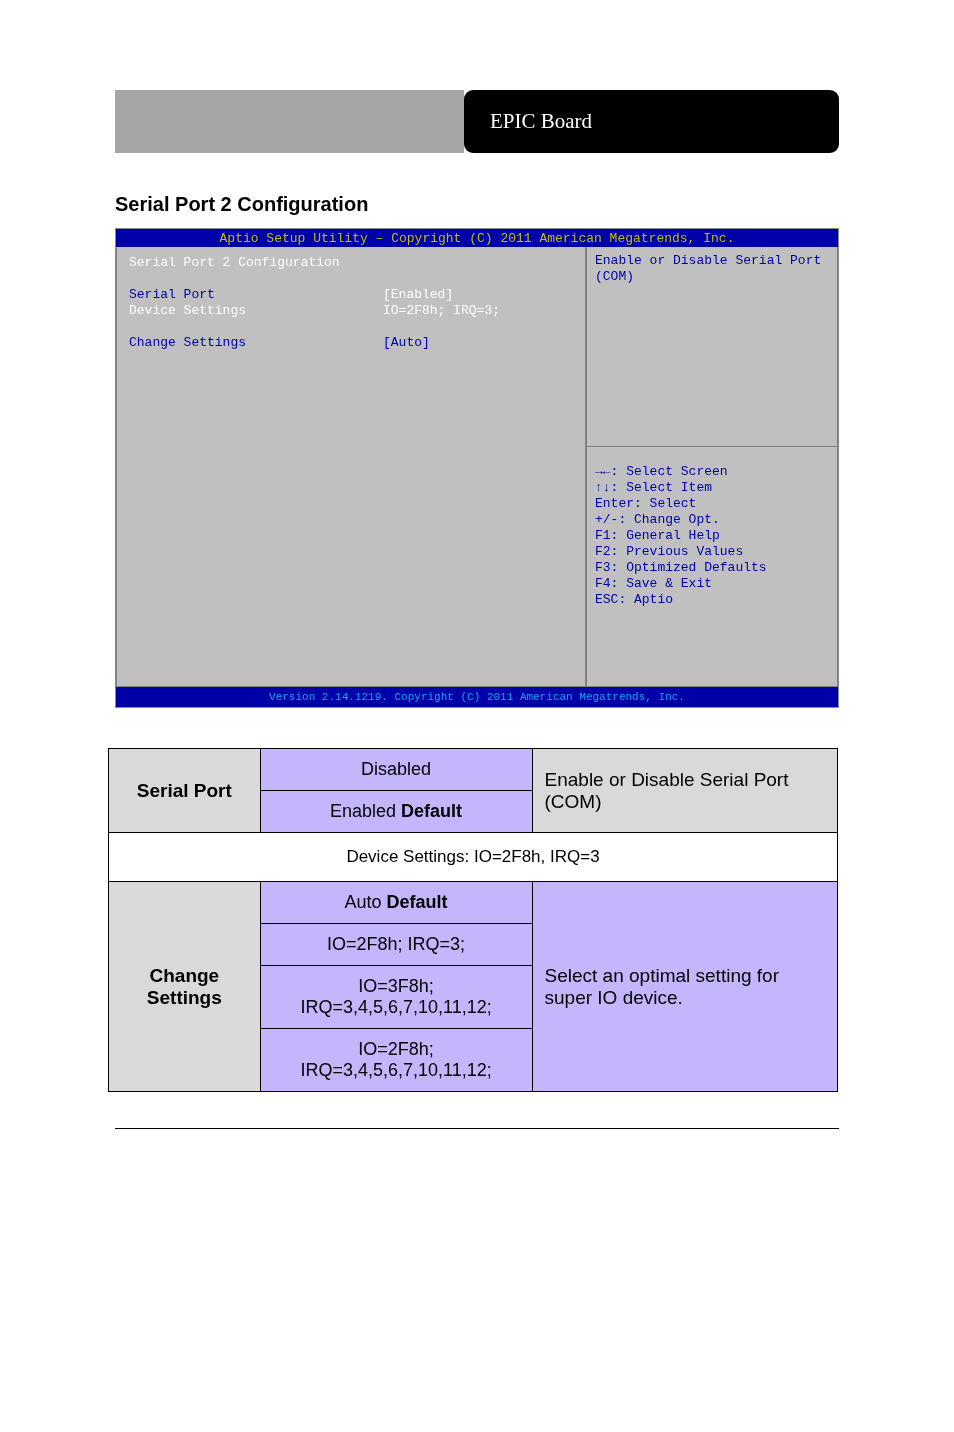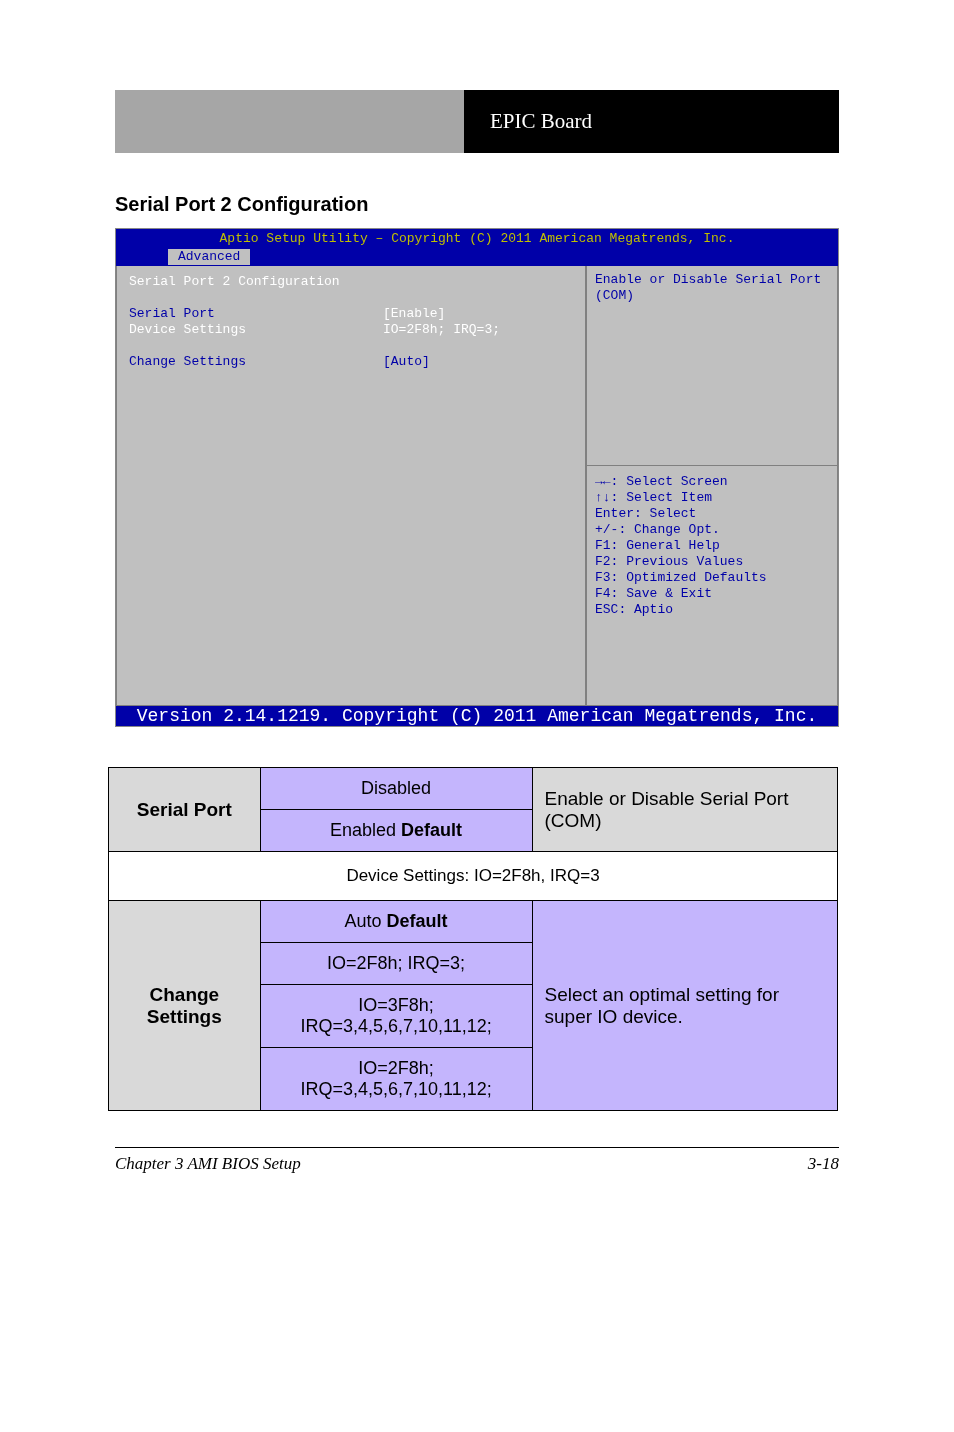--- a/index.html
+++ b/index.html
@@ -20,20 +20,21 @@
   }
   .header-right {
     flex: 1;
     background: #000;
     color: #fff;
     display: flex;
     align-items: center;
     padding-left: 26px;
     font-size: 21px;
     font-family: "Times New Roman", Times, serif;
+    border-radius: 9px;
   }
 
   .section-title {
     margin: 40px 115px 12px 115px;
     font-size: 20px;
     font-weight: bold;
     font-family: Arial, sans-serif;
   }
 
   
@@ -87,35 +88,36 @@
     padding: 6px 8px;
     color: #0000a8;
     font-size: 13px;
     border-bottom: 1px solid #808080;
     height: 200px;
   }
   .bios-help-bot {
     padding: 8px 8px;
     color: #0000a8;
     font-size: 13px;
+    margin-top: 9px;
   }
   .bios-help-bot div { white-space: nowrap; }
   .bios-line { display: flex; }
   .bios-label { width: 254px; }
   .bios-val { }
   .bios-white { color: #fff; }
   .bios-blue { color: #0000a8; }
   .bios-gap { height: 16px; }
 
   .bios-footer {
     background: #0000a8;
-    color: #ffffff;
+    color: #0ea5e9;
     text-align: center;
     padding: 2px 0;
-    font-size: 18px;
+    font-size: 11px;
   }
 
   
   .opts-table {
     margin: 40px 108px 0 108px;
     width: 730px;
     border-collapse: collapse;
     font-family: Arial, sans-serif;
     font-size: 18px;
   }
@@ -163,31 +165,28 @@
 
   <div class="header-band">
     <div class="header-left"></div>
     <div class="header-right">EPIC Board</div>
   </div>
 
   <div class="section-title">Serial Port 2 Configuration</div>
 
   <div class="bios-frame">
     <div class="bios-topbar">Aptio Setup Utility – Copyright (C) 2011 American Megatrends, Inc.</div>
-    <div class="bios-tabrow">
-      <span class="bios-tab">Advanced</span>
-    </div>
     <div class="bios-body">
       <div class="bios-main">
         <div class="bios-white">Serial Port 2 Configuration</div>
         <div class="bios-gap"></div>
         <div id="bios-rows">
             <div class="bios-line">
               <div class="bios-label bios-blue">Serial Port</div>
-              <div class="bios-val bios-white">[Enable]</div>
+              <div class="bios-val bios-white">[Enabled]</div>
             </div>
             <div class="bios-line">
               <div class="bios-label bios-white">Device Settings</div>
               <div class="bios-val bios-white">IO=2F8h; IRQ=3;</div>
             </div>
             <div class="bios-gap"></div>
             <div class="bios-line">
               <div class="bios-label bios-blue">Change Settings</div>
               <div class="bios-val bios-blue">[Auto]</div>
             </div>
@@ -236,18 +235,14 @@
         <tr>
           <td class="grey">IO=3F8h; IRQ=3,4,5,6,7,10,11,12;</td>
         </tr>
         <tr>
           <td class="grey">IO=2F8h; IRQ=3,4,5,6,7,10,11,12;</td>
         </tr>
       </tbody>
   </table>
 
   <div class="page-footer-line"></div>
-  <div class="page-footer">
-    <span>Chapter 3 AMI BIOS Setup</span>
-    <span>3-18</span>
-  </div>
 
 </div>
 
 </body></html>

